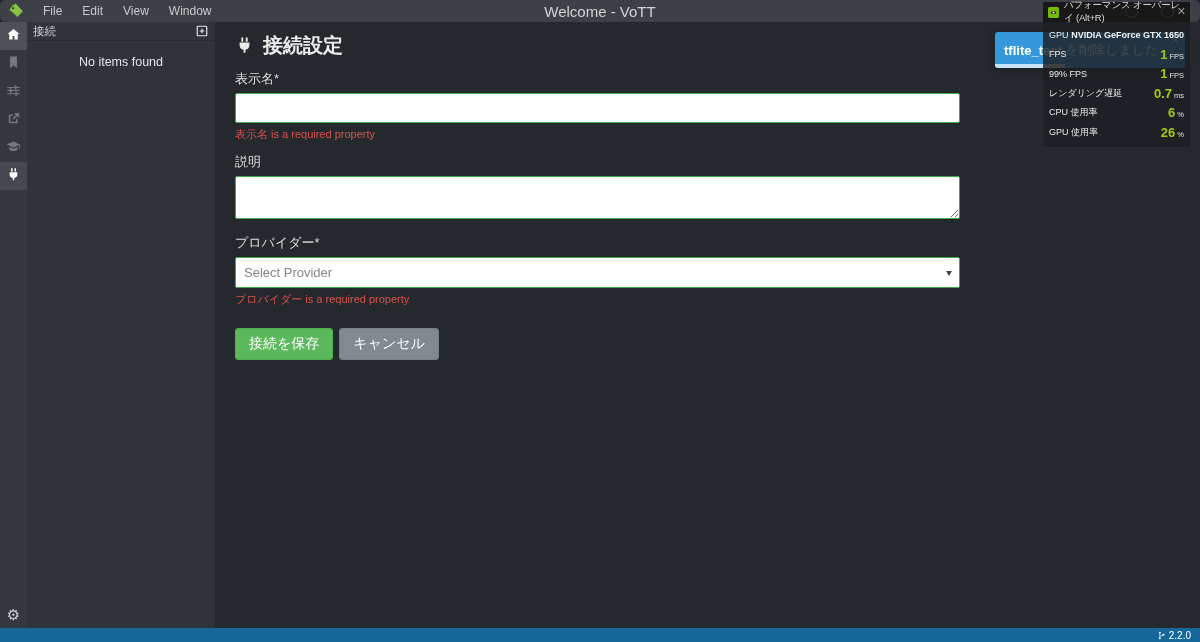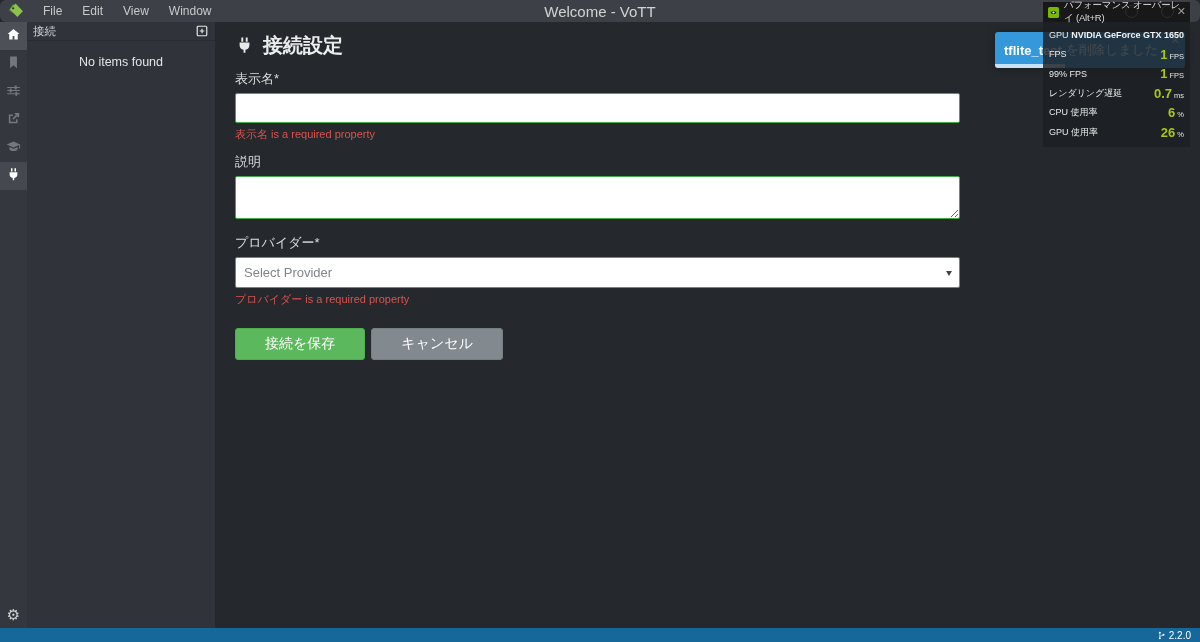--- a/index.html
+++ b/index.html
@@ -39,21 +39,21 @@
 
   .form { width:725px; margin-top:11px; }
   .f-label { color:#dddedf; font-size:13px; margin-bottom:5px; }
   .f-group { margin-bottom:11px; }
   .t-input { width:100%; height:30px; background:#ffffff; border:1px solid #42a948; border-radius:2px; padding:0 8px; font-size:13px; color:#222; outline:none; font-family:inherit; }
   .t-area { width:100%; height:43px; background:#ffffff; border:1px solid #42a948; border-radius:2px; padding:4px 8px; font-size:13px; color:#222; outline:none; resize:vertical; font-family:inherit; }
   .f-error { color:#d9534f; font-size:11px; margin-top:4px; }
   .sel { width:100%; height:31px; background:#ffffff; border:1px solid #42a948; border-radius:2px; display:flex; align-items:center; padding:0 8px; font-size:13px; color:#818589; position:relative; cursor:pointer; }
   .sel-arrow { position:absolute; right:7px; top:13px; width:0; height:0; border-left:3.5px solid transparent; border-right:3.5px solid transparent; border-top:5px solid #444; }
   .btn-row { margin-top:21px; display:flex; gap:6px; }
-  .btn { border-radius:3px; font-size:14px; padding:6px 29px; cursor:pointer; font-family:inherit; }
+  .btn { border-radius:3px; font-size:14px; padding:6px 13px; cursor:pointer; font-family:inherit; }
   .btn-save { background:#5cb85c; border:1px solid #4cae4c; color:#fff; }
   .btn-cancel { background:#82898f; border:1px solid #767d83; color:#fff; }
 
   
   .toast { position:absolute; left:995px; top:32px; width:190px; height:36px; background:#3498db; border-radius:3px; box-shadow:0 1px 8px rgba(0,0,0,.3); color:#fff; z-index:5; display:flex; align-items:center; padding:0 16px 0 9px; font-size:13px; white-space:nowrap; overflow:hidden; }
   .toast b { font-weight:bold; margin-right:4px; }
   .toast-close { position:absolute; right:5px; top:2px; color:rgba(255,255,255,.85); font-size:11px; cursor:pointer; }
   .toast-progress { position:absolute; left:0; bottom:0; height:4px; width:70px; background:rgba(255,255,255,.72); }
 
   

